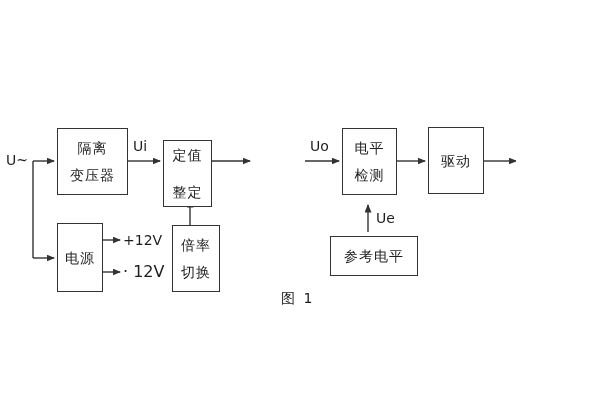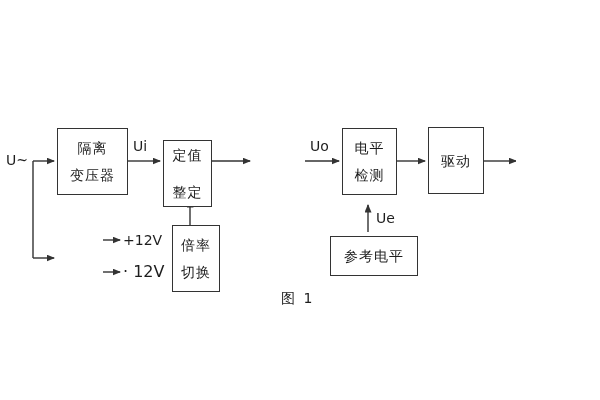--- a/index.html
+++ b/index.html
@@ -95,20 +95,23 @@
   <div class="block" id="b-level">
     <span>电平</span>
     <span>检测</span>
   </div>
 
   <div class="block" id="b-drive">
     <span>驱动</span>
   </div>
 
 
+  <div class="block" id="b-power">
+    <span>电源</span>
+  </div>
 
   <div class="block" id="b-ratio">
     <span>倍率</span>
     <span>切换</span>
   </div>
 
   <div class="block" id="b-reference">
     <span>参考电平</span>
   </div>
 

